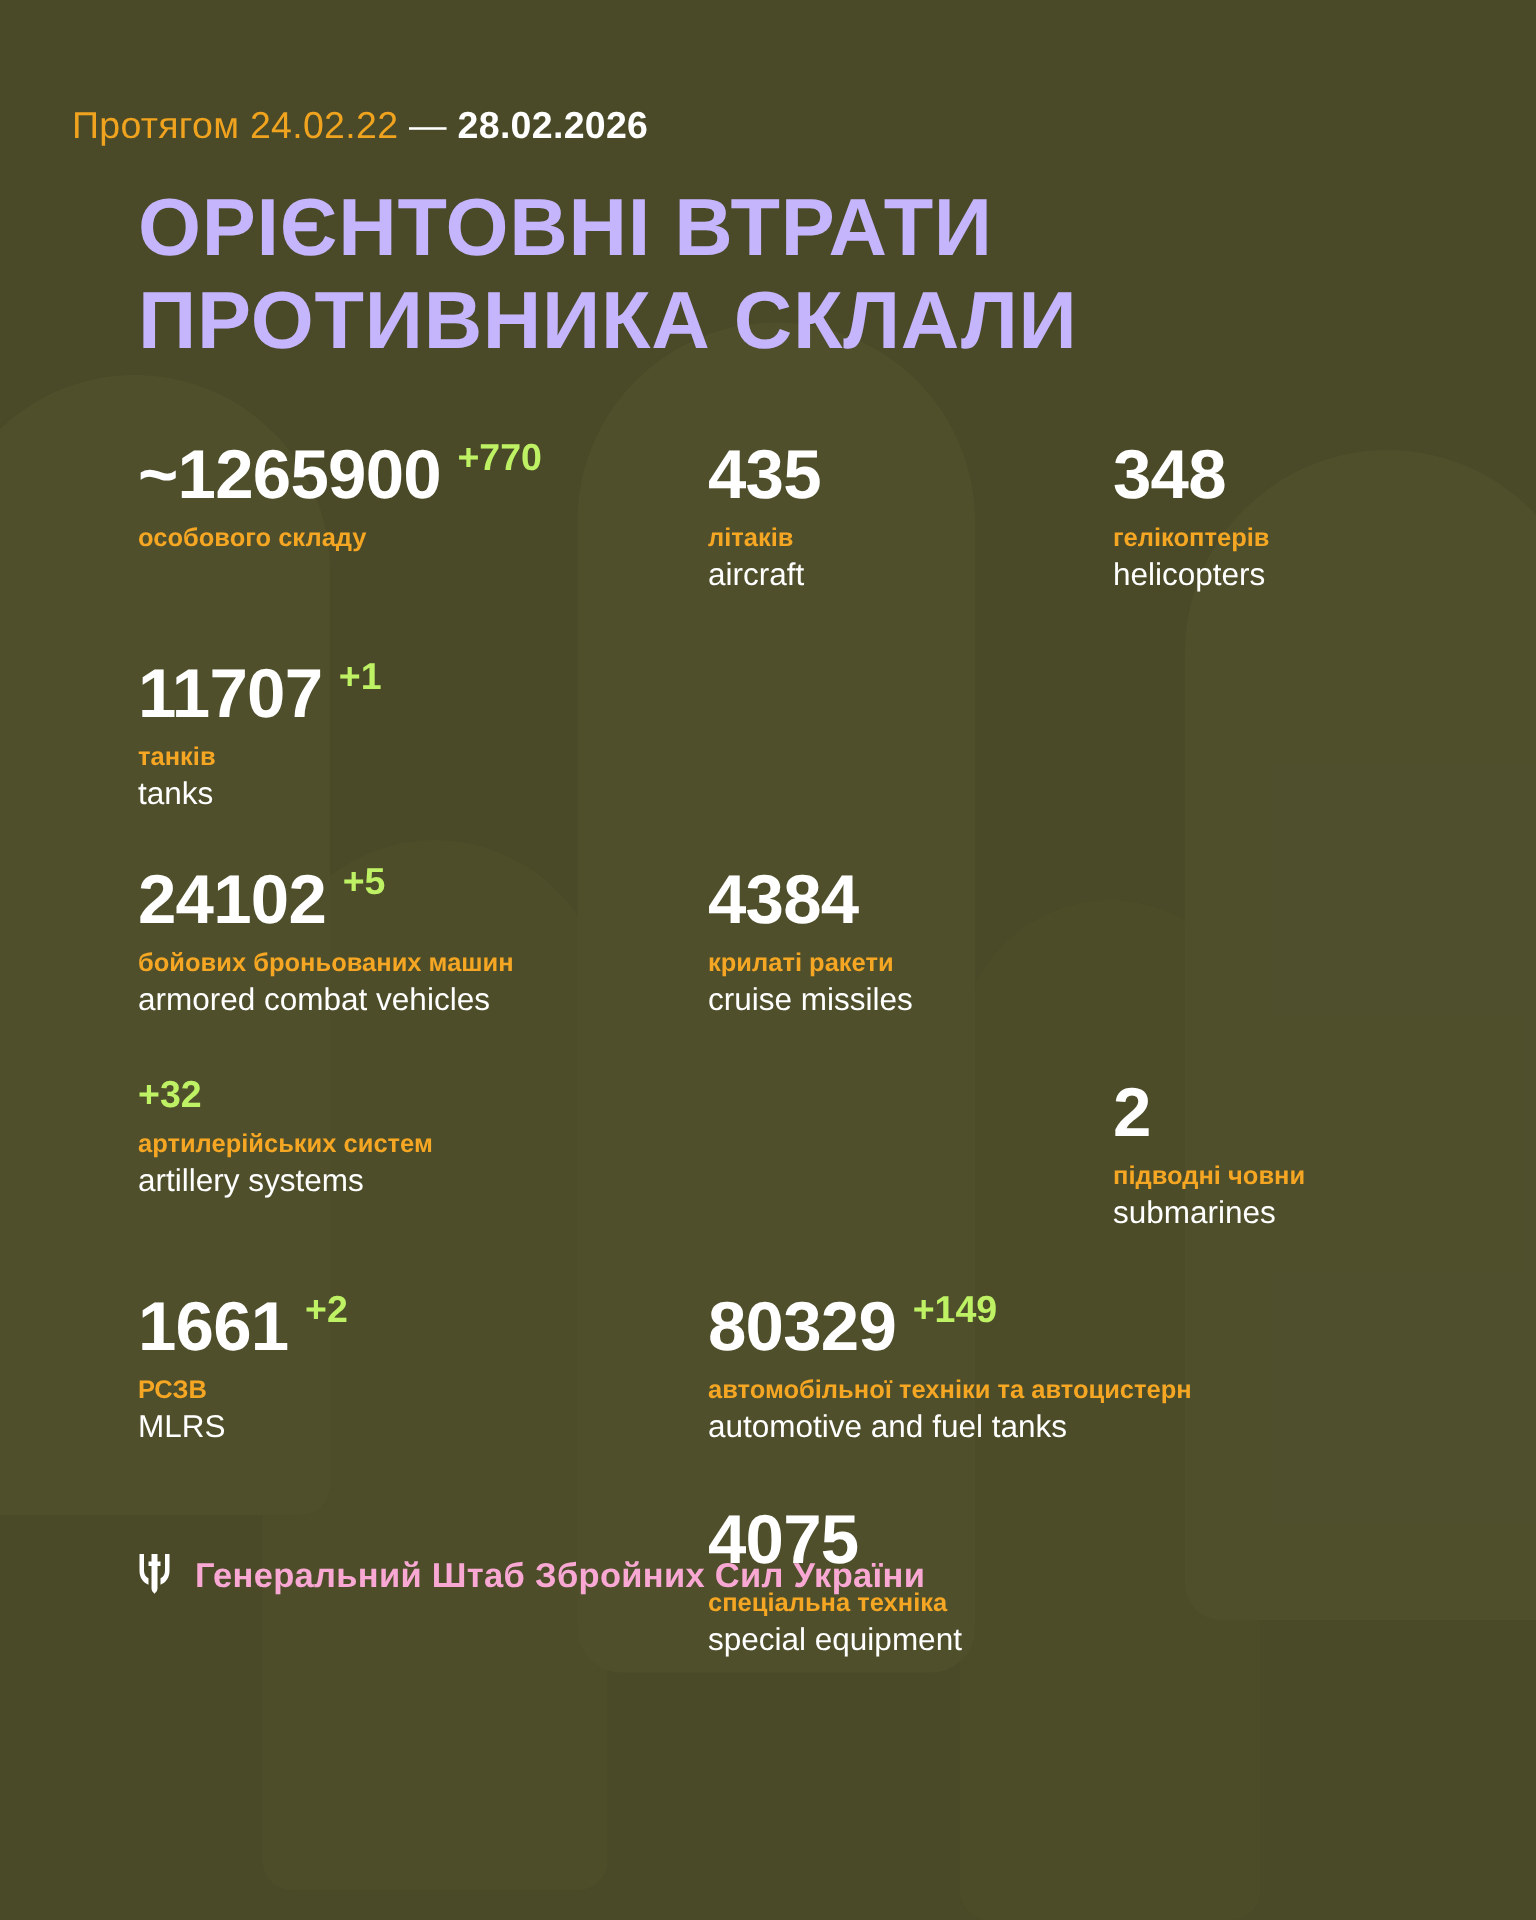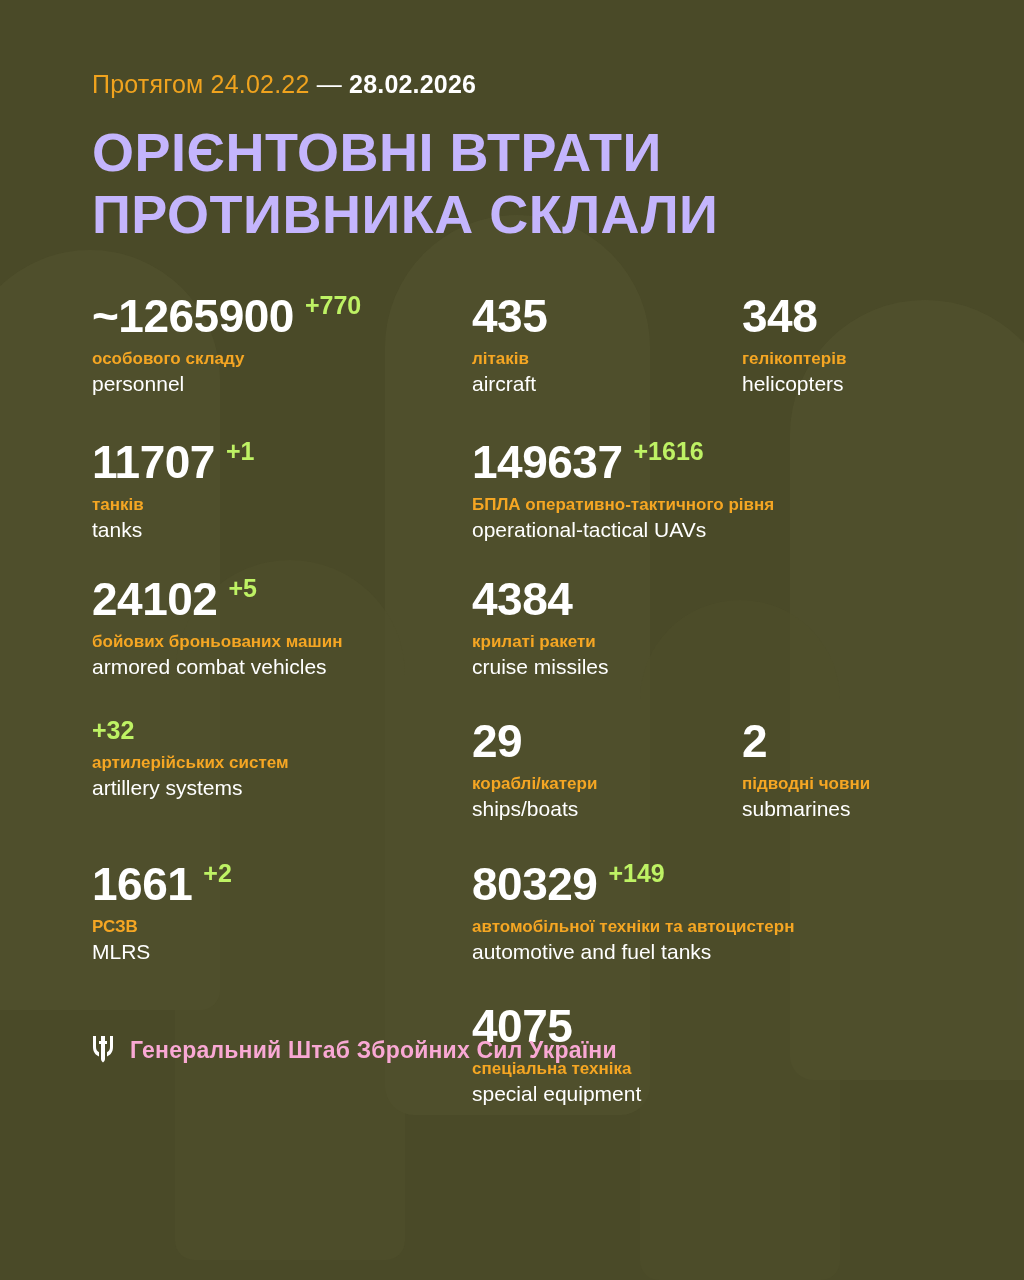--- a/index.html
+++ b/index.html
@@ -66,21 +66,21 @@
   }
 
   .content {
     position: relative;
     z-index: 2;
     padding: 0;
   }
 
   
   .period {
-    margin: 70px 0 0 92px;
+    margin: 70px 0 0 48px;
     font-size: 25px;
     letter-spacing: 0.2px;
     color: #f0a31e;
     font-weight: 400;
   }
   .period .period-end {
     color: #ffffff;
     font-weight: 700;
   }
   .period .dash {
@@ -202,21 +202,20 @@
   </h1>
 
   <div class="grid">
 
     <div class="stat c1 r1">
       <div class="num-row">
         <span class="value">~1265900</span>
         <span class="delta">+770</span>
       </div>
       <div class="label-ua">особового складу</div>
-      <div class="label-en">personnel</div>
     </div>
 
     <div class="stat c1 r2">
       <div class="num-row">
         <span class="value">11707</span>
         <span class="delta">+1</span>
       </div>
       <div class="label-ua">танків</div>
       <div class="label-en">tanks</div>
     </div>
@@ -250,46 +249,30 @@
 
     <div class="stat c2 r1">
       <div class="num-row">
         <span class="value">435</span>
         <span class="delta"></span>
       </div>
       <div class="label-ua">літаків</div>
       <div class="label-en">aircraft</div>
     </div>
 
-    <div class="stat c2 r2">
-      <div class="num-row">
-        <span class="value">149637</span>
-        <span class="delta">+1616</span>
-      </div>
-      <div class="label-ua">БПЛА оперативно-тактичного рівня</div>
-      <div class="label-en">operational-tactical UAVs</div>
-    </div>
 
     <div class="stat c2 r3">
       <div class="num-row">
         <span class="value">4384</span>
         <span class="delta"></span>
       </div>
       <div class="label-ua">крилаті ракети</div>
       <div class="label-en">cruise missiles</div>
     </div>
 
-    <div class="stat c2 r4">
-      <div class="num-row">
-        <span class="value">29</span>
-        <span class="delta"></span>
-      </div>
-      <div class="label-ua">кораблі/катери</div>
-      <div class="label-en">ships/boats</div>
-    </div>
 
     <div class="stat c2 r5">
       <div class="num-row">
         <span class="value">80329</span>
         <span class="delta">+149</span>
       </div>
       <div class="label-ua">автомобільної техніки та автоцистерн</div>
       <div class="label-en">automotive and fuel tanks</div>
     </div>
 

